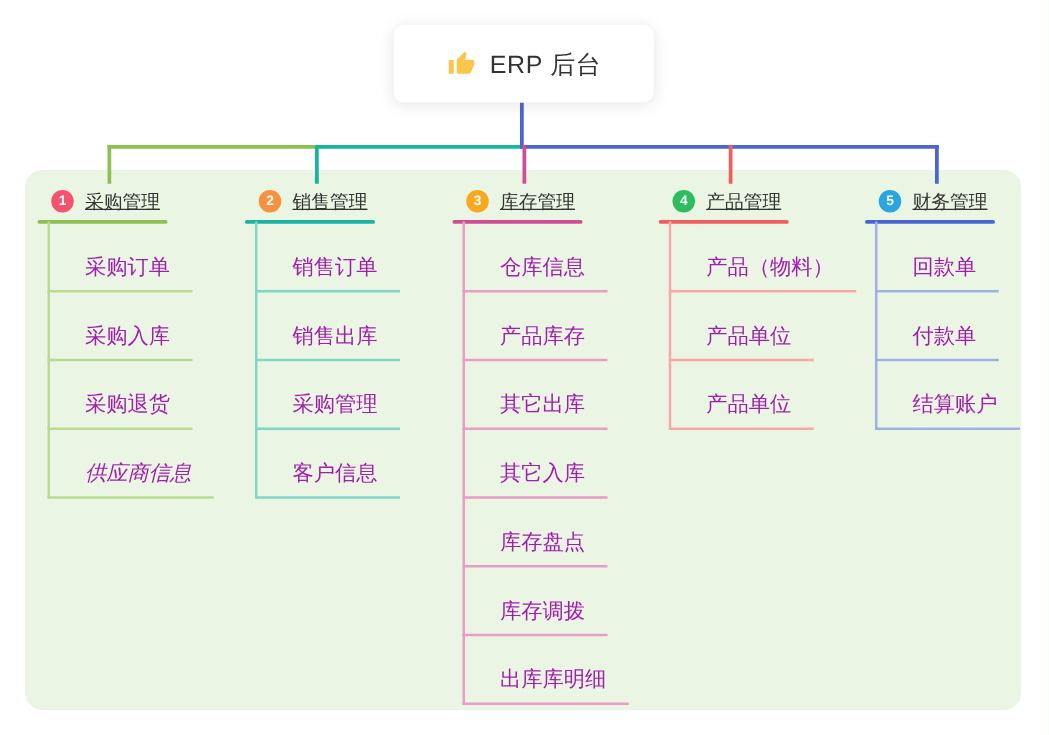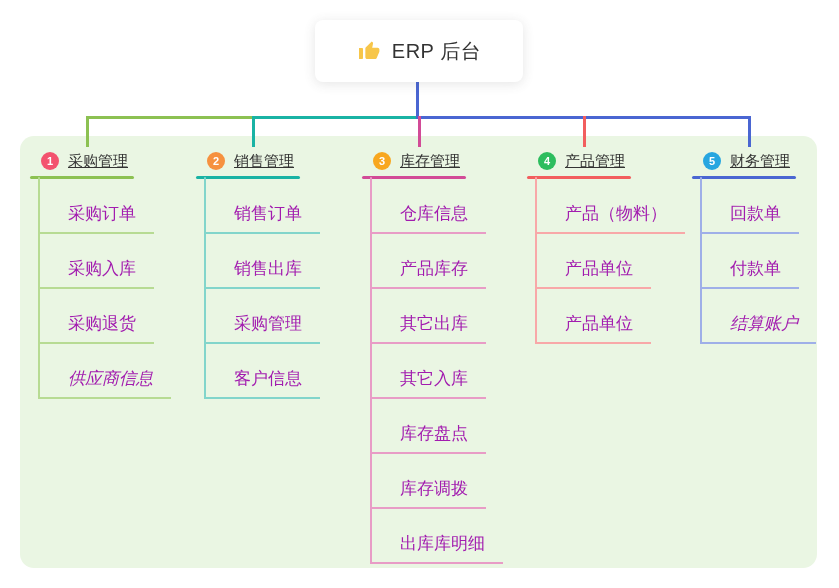--- a/index.html
+++ b/index.html
@@ -168,17 +168,17 @@
     <div class="branch-underline" style="background: rgb(74, 102, 210);"></div>
     <div class="branch-vline" style="background: rgb(159, 175, 232); height: 167px;"></div>
     <div class="items">
         <div class="item">
           <span class="item-label" style="border-bottom-color: rgb(159, 175, 232); margin-top: 24px;">回款单</span>
         </div>
         <div class="item">
           <span class="item-label" style="border-bottom-color: rgb(159, 175, 232);">付款单</span>
         </div>
         <div class="item">
-          <span class="item-label" style="border-bottom-color: rgb(159, 175, 232); font-style: italic;">结算账户</span>
+          <span class="item-label" style="border-bottom-color: rgb(159, 175, 232);">结算账户</span>
         </div>
       </div>
   </div>
   </div>
 
 </body></html>

